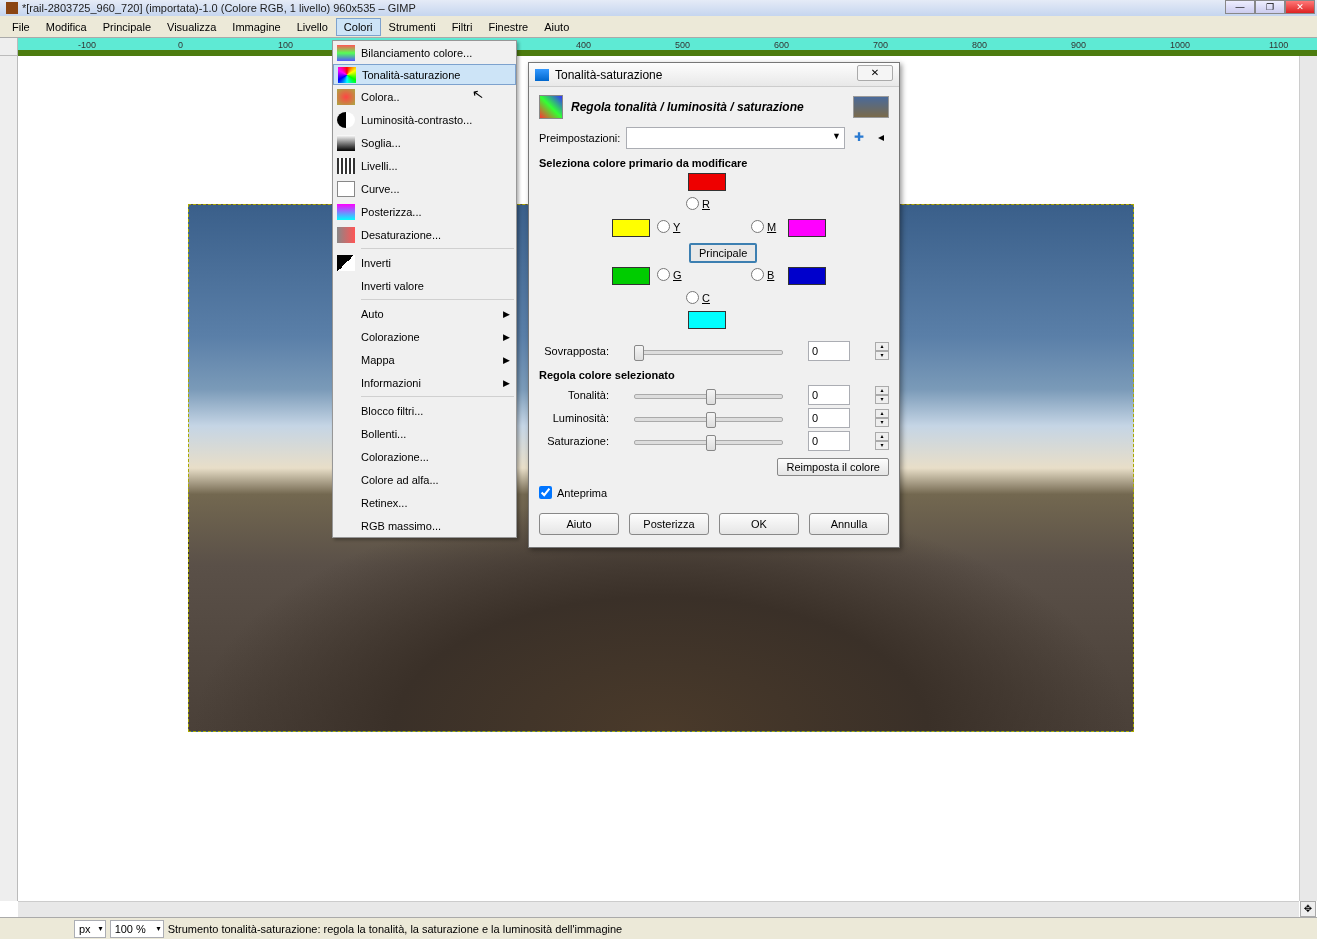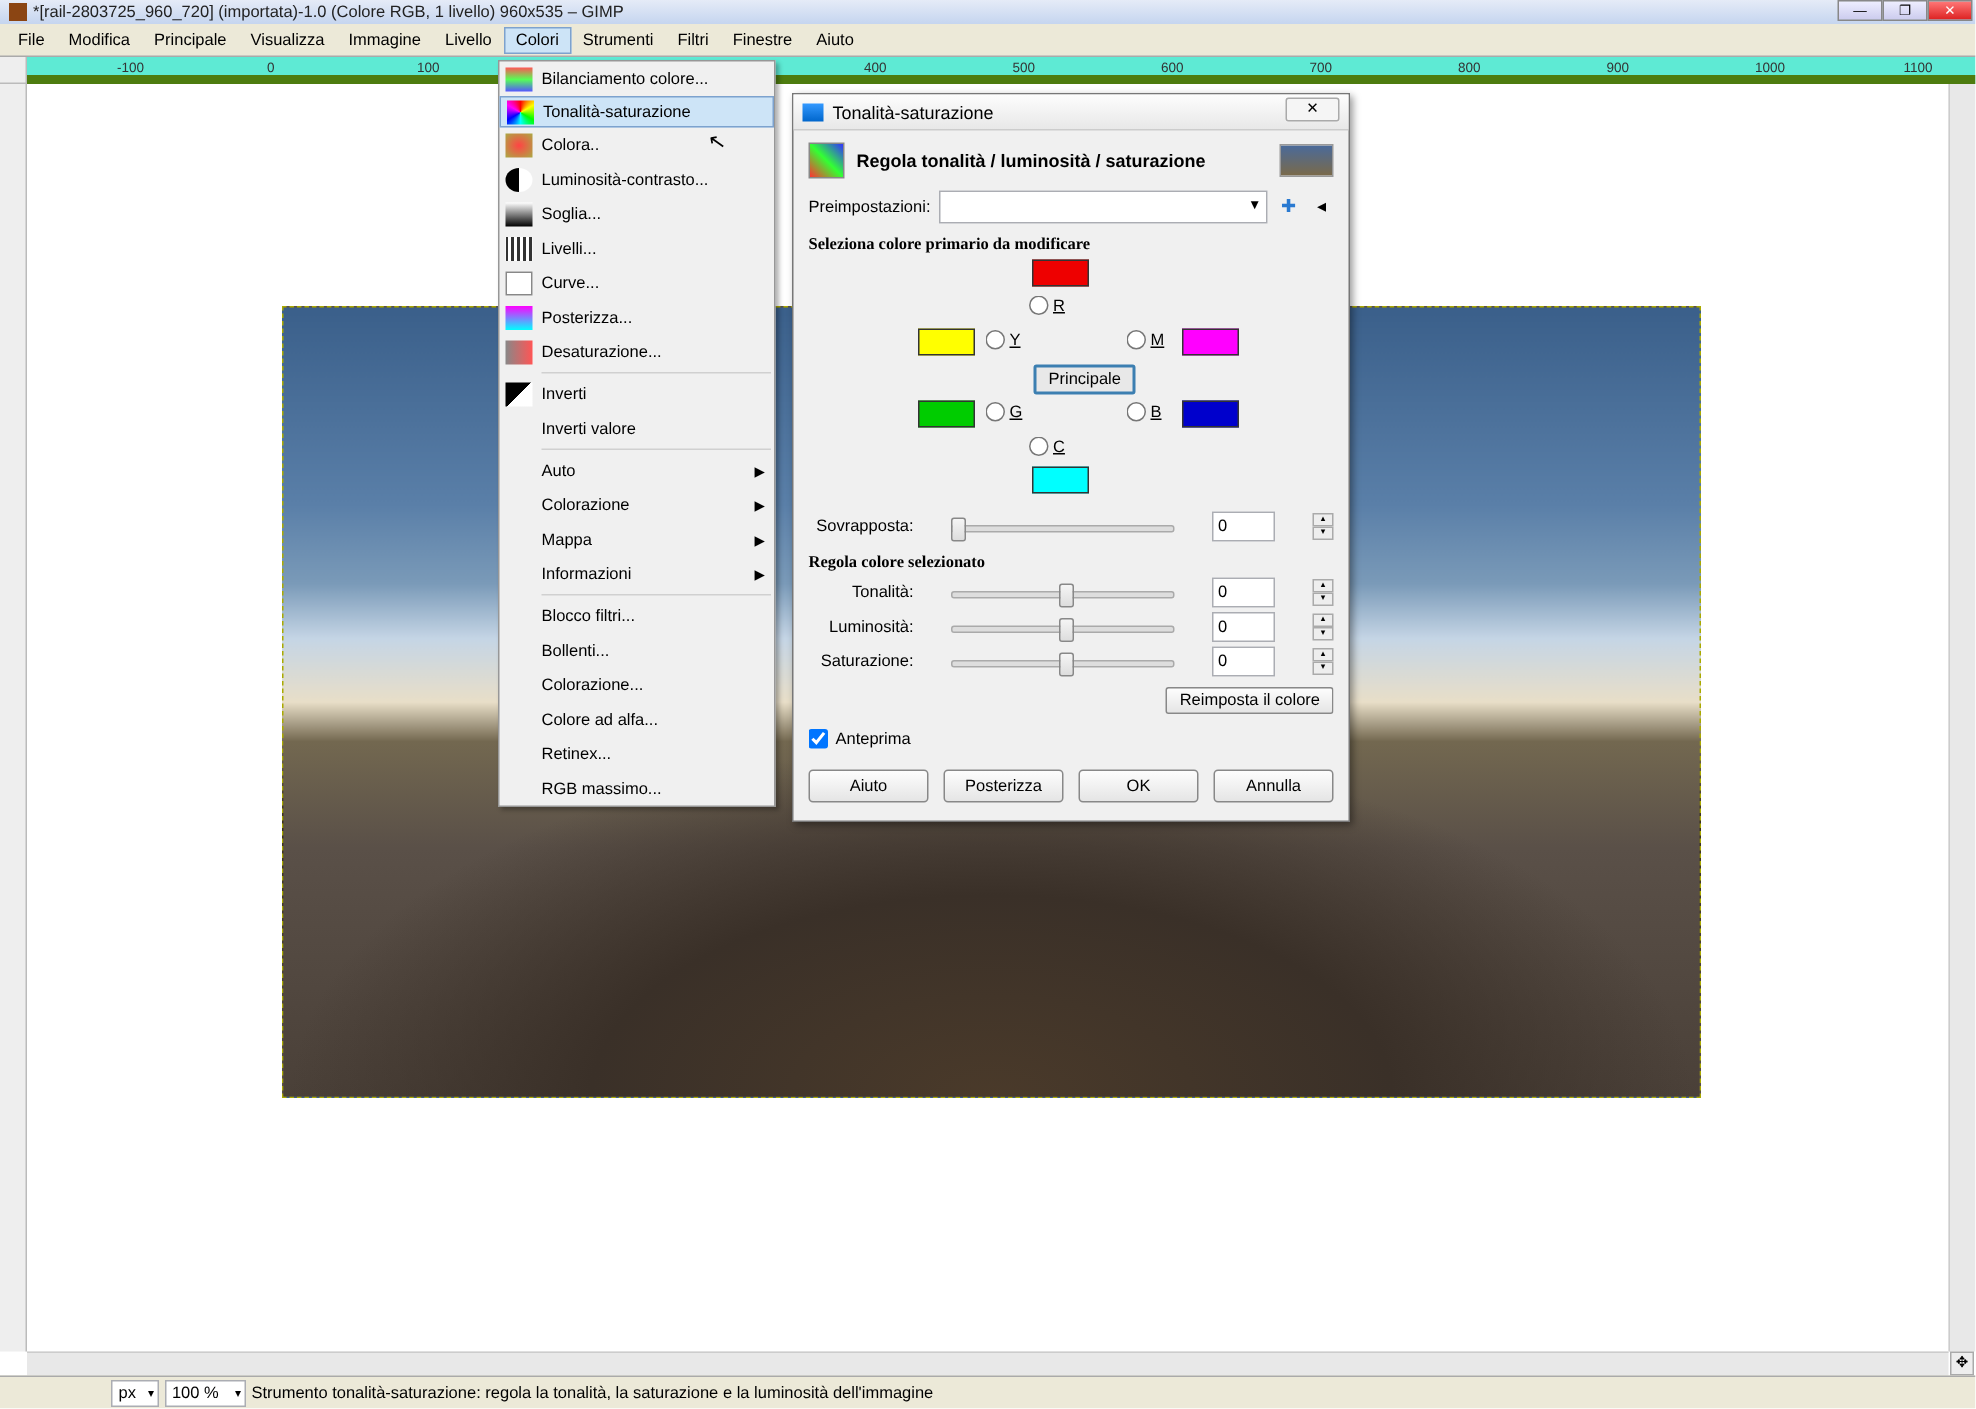--- a/index.html
+++ b/index.html
@@ -47,29 +47,29 @@
 
   
   .dialog { position:absolute; top:62px; left:528px; width:372px; background:#f0f0f0; border:1px solid #777; box-shadow:2px 2px 5px rgba(0,0,0,0.4); z-index:200; }
   .dlg-titlebar { height:24px; background:linear-gradient(#fdfdfd,#e8e8e8); border-bottom:1px solid #ccc; display:flex; align-items:center; padding:0 6px; position:relative; font-size:12px; }
   .dlg-titlebar .dicon { width:14px; height:12px; background:linear-gradient(#39f,#06c); margin-right:6px; }
   .dlg-close { position:absolute; right:6px; top:2px; width:36px; height:16px; border:1px solid #aaa; border-radius:2px; text-align:center; font-size:10px; line-height:14px; background:#f5f5f5; }
 
   .dlg-body { padding:8px 10px; }
   .dlg-header { display:flex; align-items:center; gap:8px; margin-bottom:8px; }
   .dlg-hicon { width:24px; height:24px; background:linear-gradient(45deg,#f33,#3f3,#33f); border:1px solid #888; }
-  .dlg-htitle { font-weight:bold; font-size:12px; }
+  .dlg-htitle { font-weight:bold; font-size:12px;font-style:italic; }
   .dlg-hsub { font-size:10px; color:#444; }
   .dlg-thumb { width:36px; height:22px; background:linear-gradient(#4a6a9a,#7a6a4a); margin-left:auto; border:1px solid #999; }
 
   .dlg-row { display:flex; align-items:center; margin:4px 0; }
   .preset-select { flex:1; height:22px; border:1px solid #abadb3; background:#fff; }
   .icon-btn { width:16px; height:16px; margin-left:6px; text-align:center; font-size:12px; line-height:14px; }
 
-  .section-label { font-weight:bold; margin:8px 0 4px 0; font-size:11px;font-family:Liberation Serif, serif; }
+  .section-label { font-weight:bold; margin:8px 0 4px 0; font-size:11px; }
 
   .color-grid { position:relative; width:100%; height:165px; }
   .swatch { position:absolute; width:38px; height:18px; border:1px solid #333; }
   .radio-lbl { position:absolute; display:flex; align-items:center; gap:3px; font-size:11px; }
   .radio-lbl input { margin:0; }
   .main-btn { position:absolute; left:150px; top:70px; padding:2px 8px; background:#e8e8e8; border:2px solid #3c7fb1; border-radius:2px; font-size:11px; }
 
   .slider-row { display:flex; align-items:center; margin:3px 0; gap:25px; }
   .slider-row label { width:70px; font-size:11px; }
   .slider-row label.right { text-align:right; }

